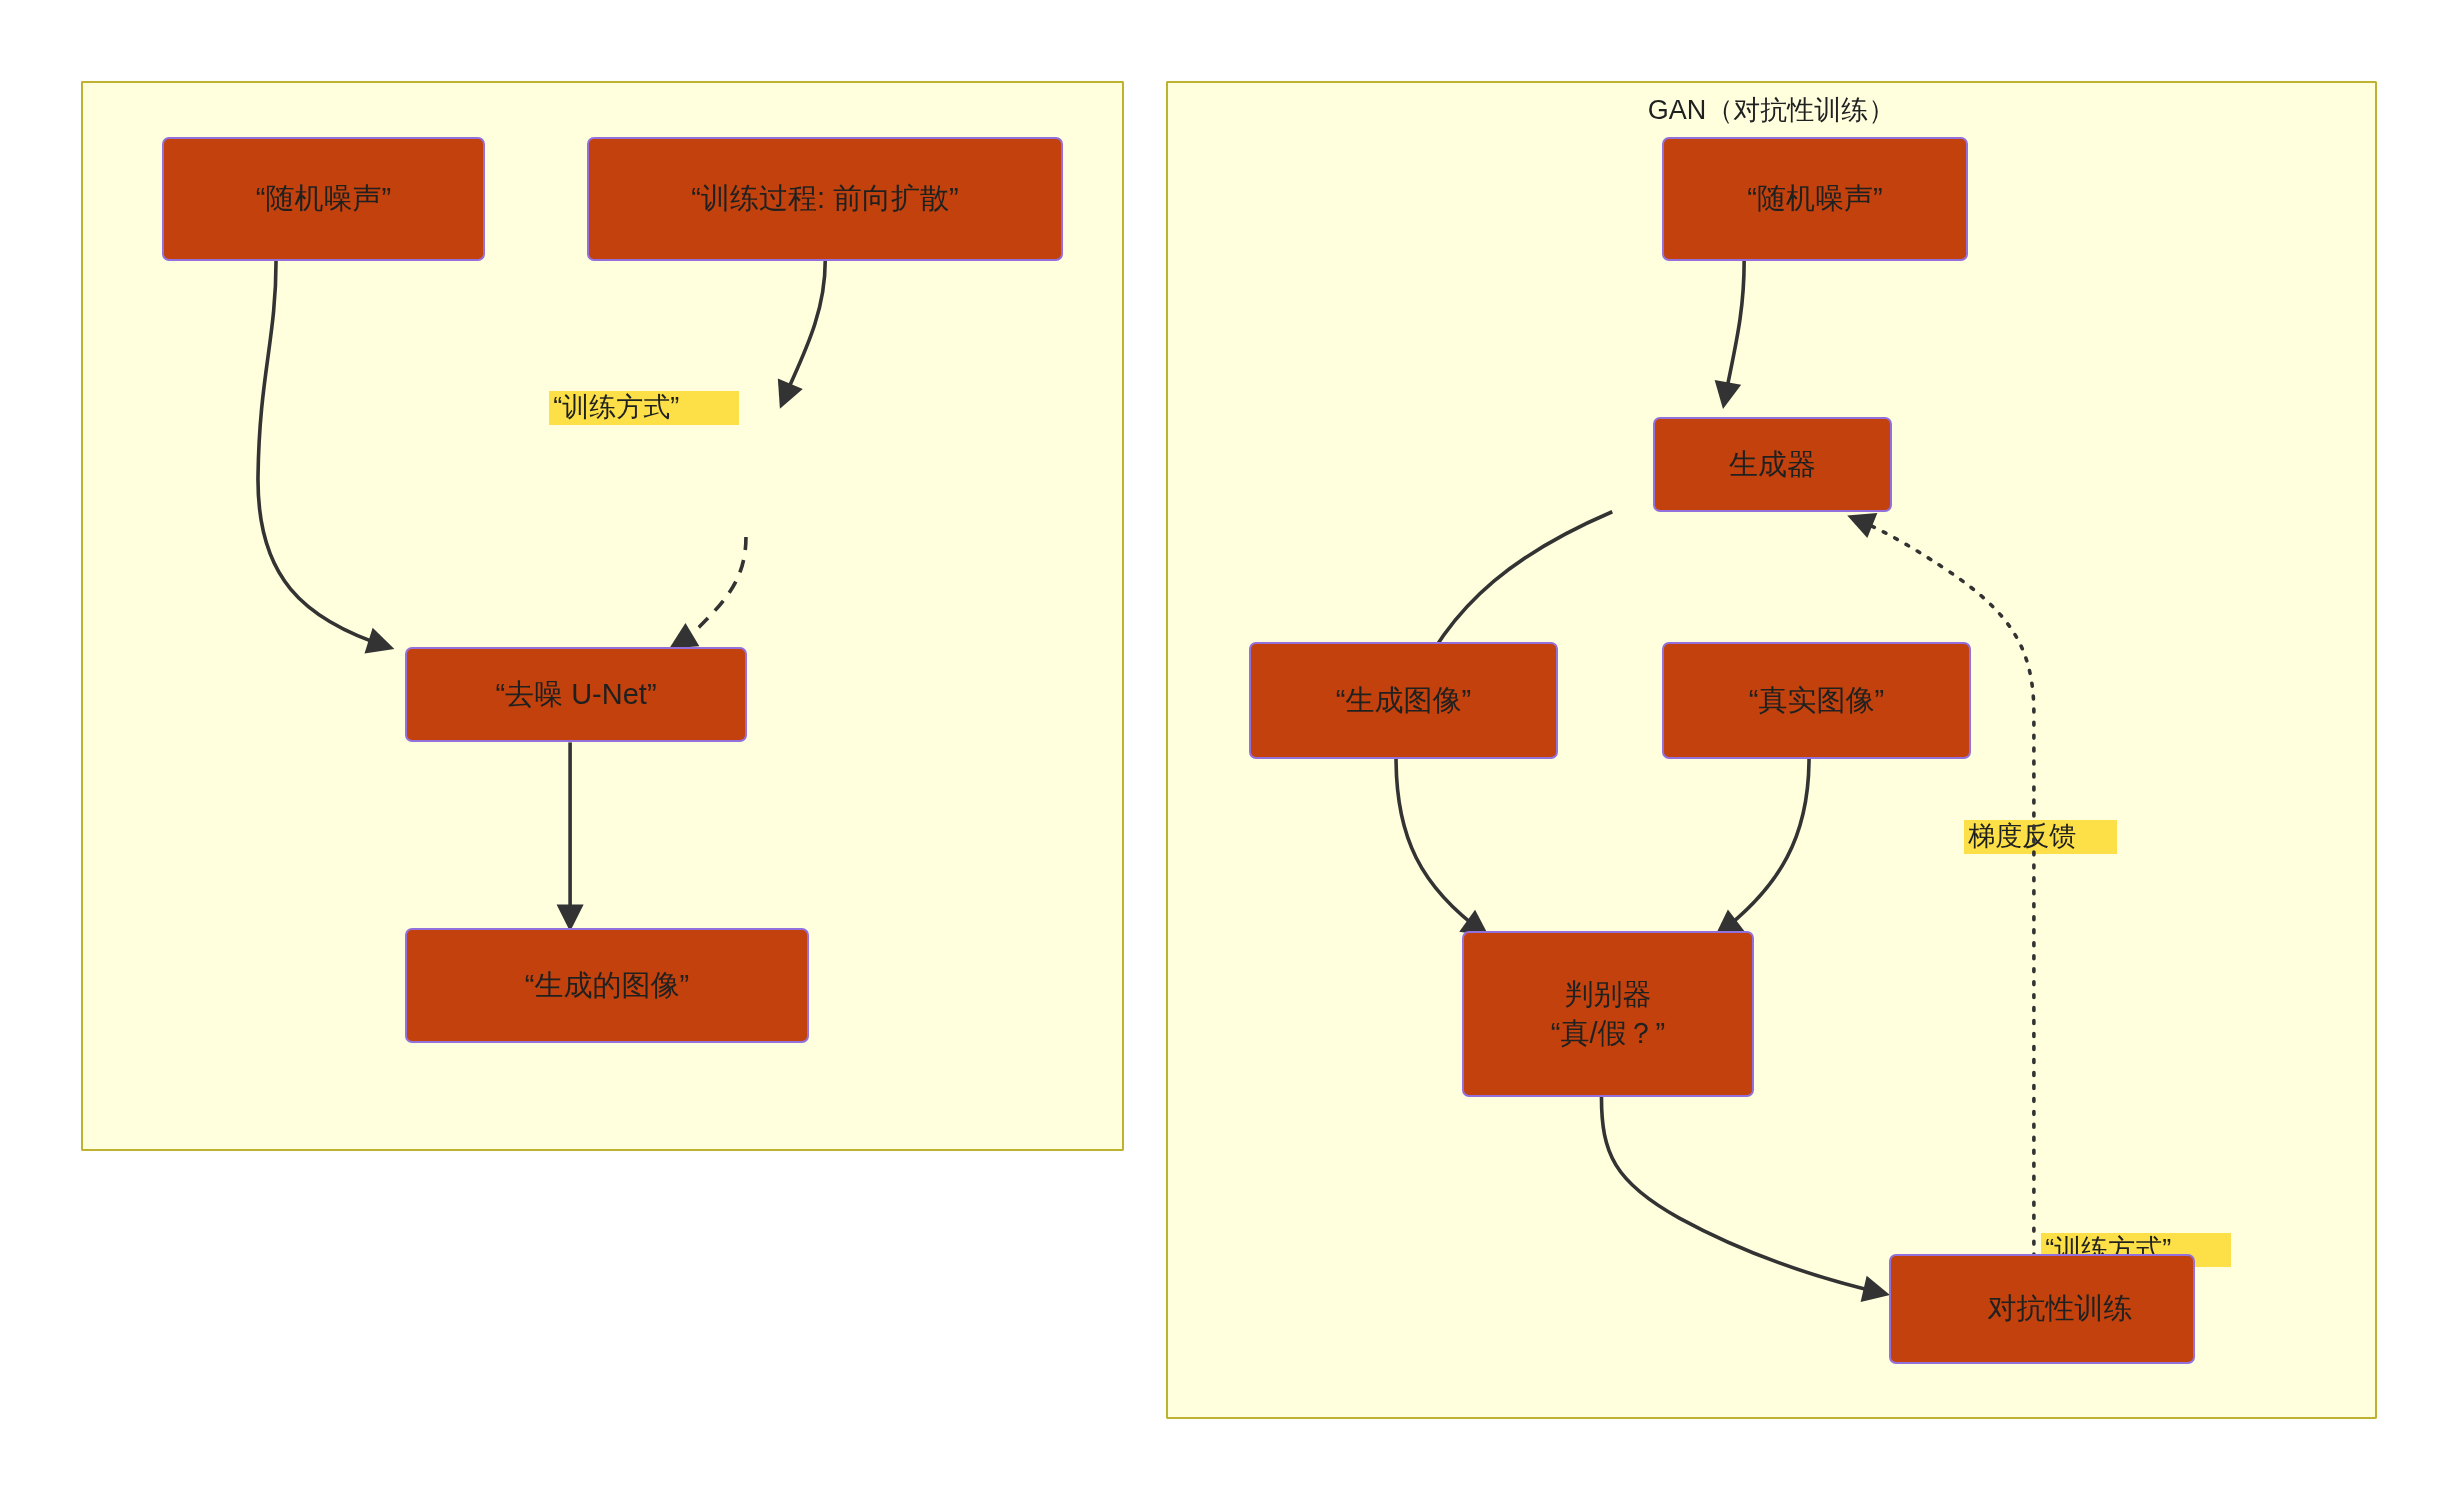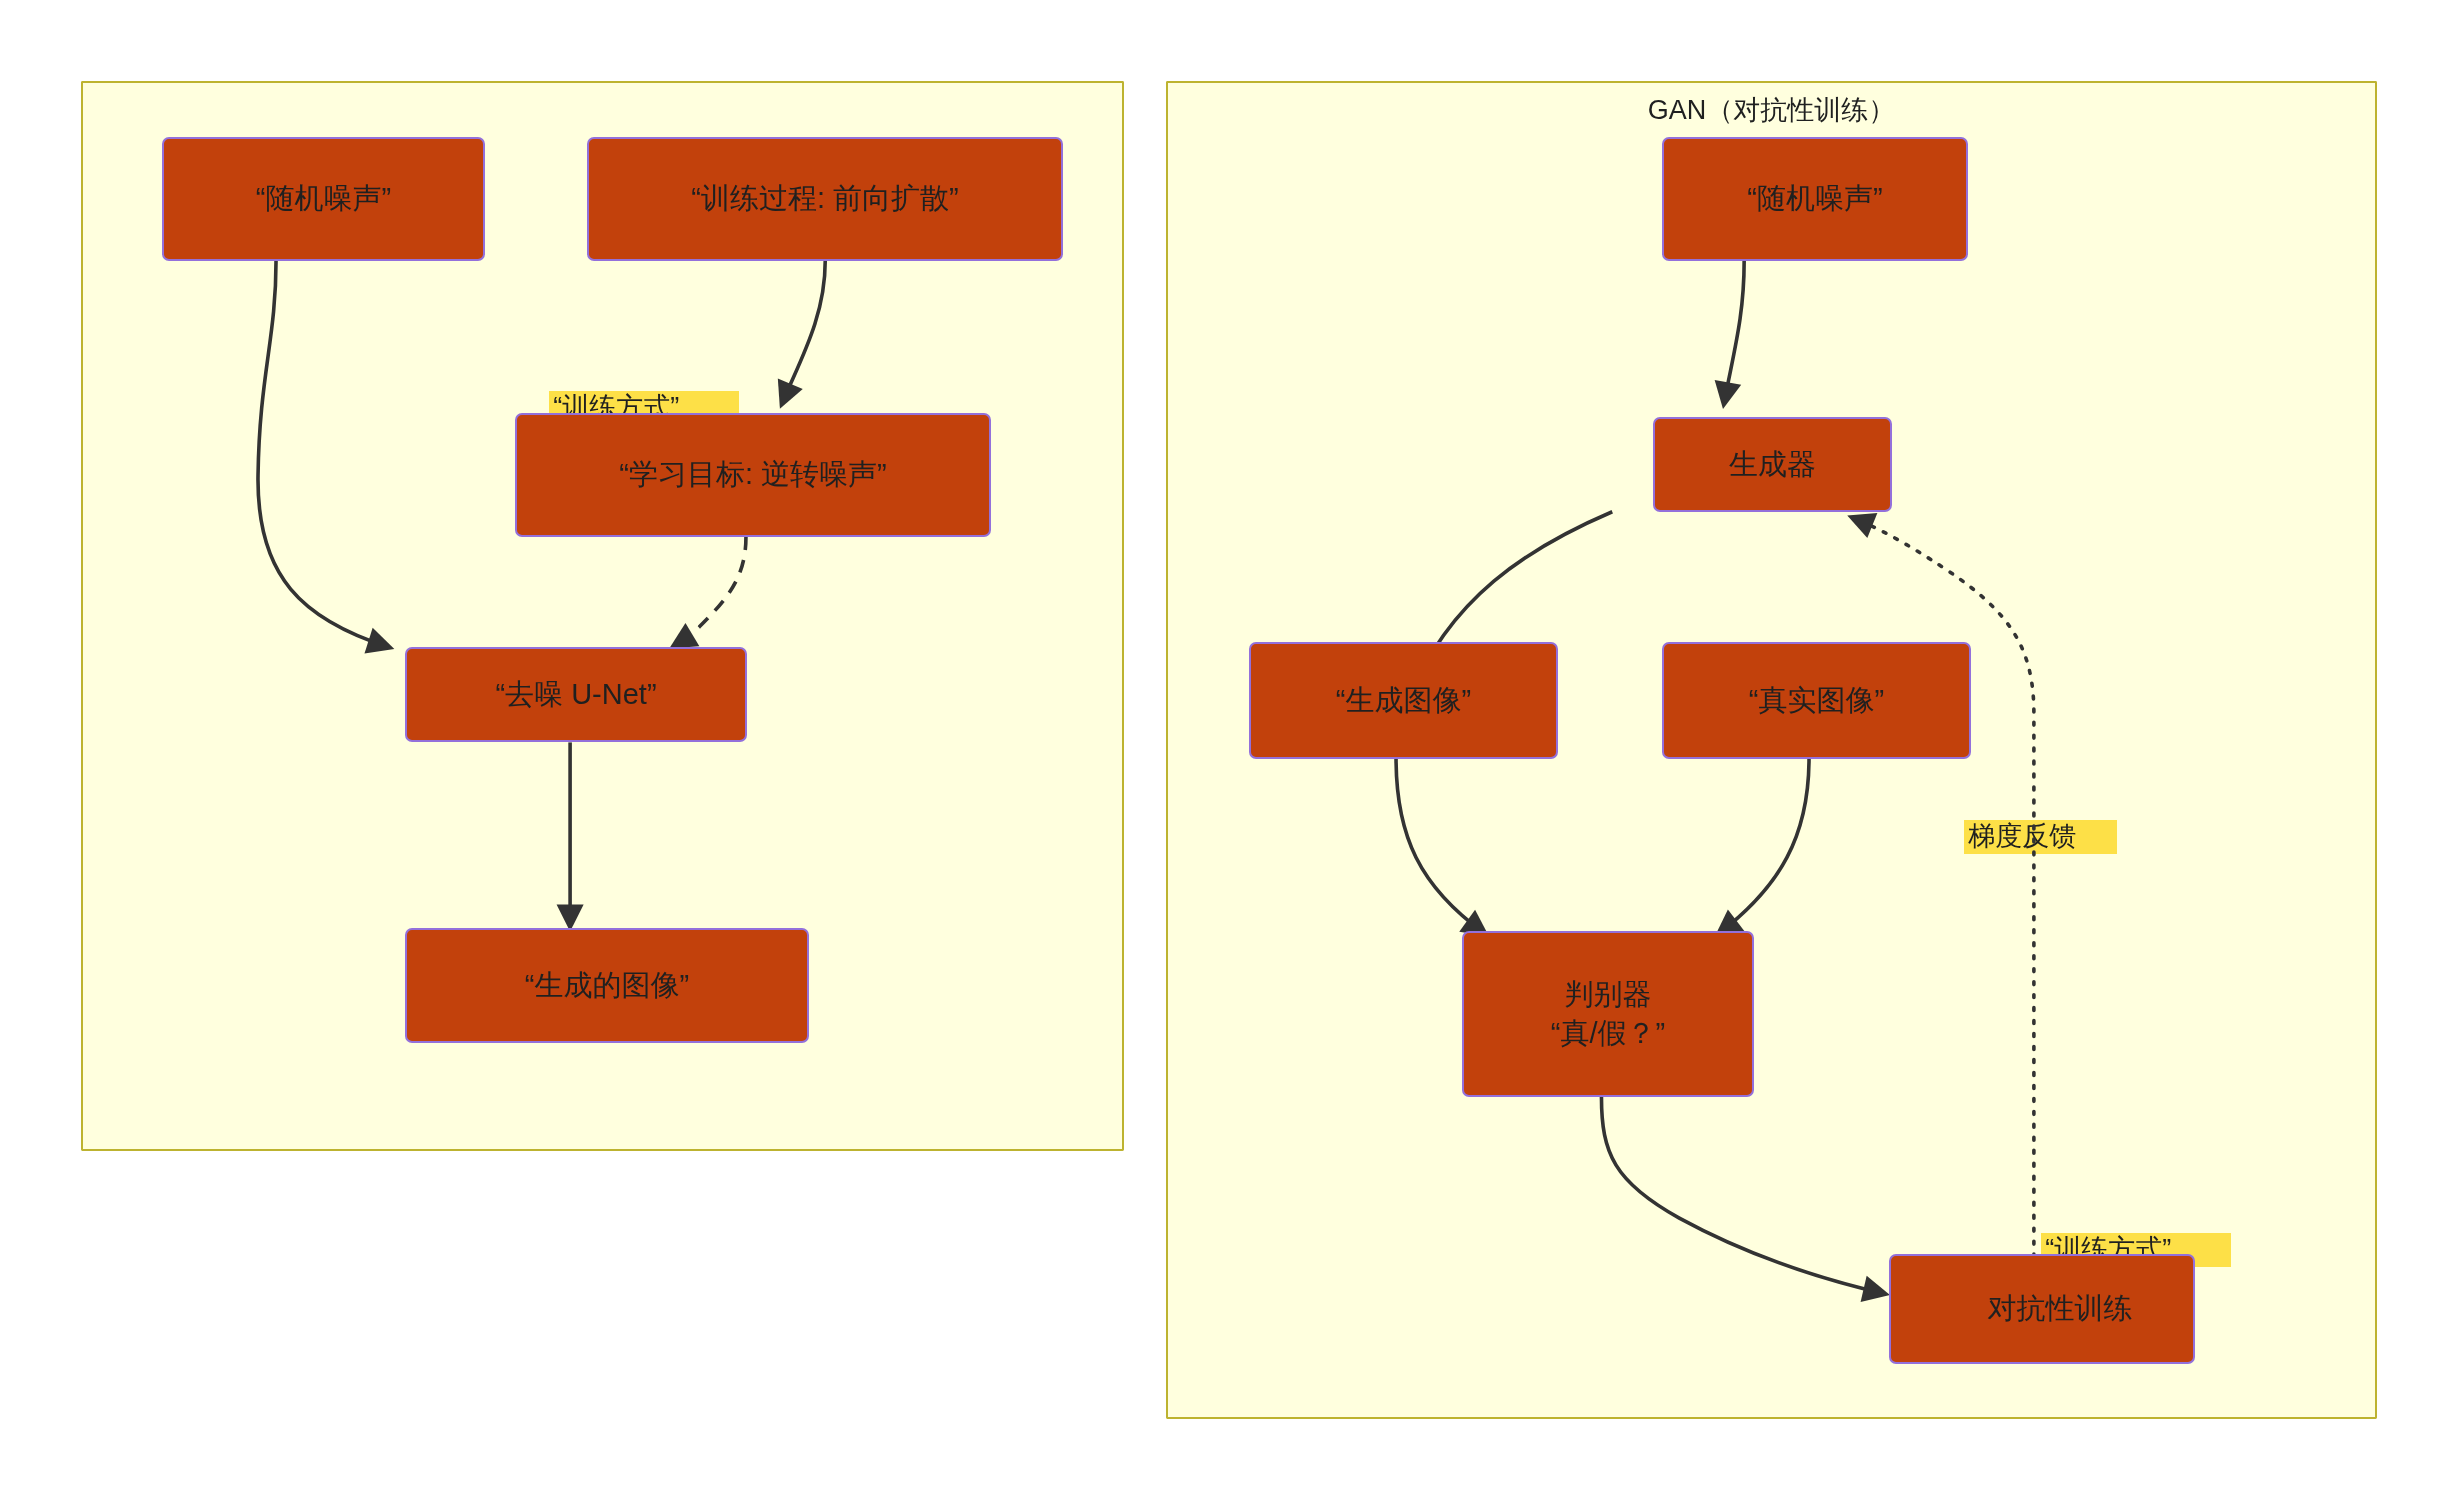--- a/index.html
+++ b/index.html
@@ -126,23 +126,20 @@
   <div class="edge-label behind" style="left:2041px; top:1233px; width:190px;">“训练方式”</div>
 
   <div class="node" style="left:162px; top:137px; width:323px; height:124px;">
     <span>“随机噪声”</span>
   </div>
 
   <div class="node" style="left:587px; top:137px; width:476px; height:124px;">
     <span>“训练过程: 前向扩散”</span>
   </div>
 
-  <div class="node" style="left:515px; top:413px; width:476px; height:124px;">
-    <span>“学习目标: 逆转噪声”</span>
-  </div>
 
   <div class="node" style="left:405px; top:647px; width:342px; height:95px;">
     <span>“去噪 U-Net”</span>
   </div>
 
   <div class="node" style="left:405px; top:928px; width:404px; height:115px;">
     <span>“生成的图像”</span>
   </div>
 
   <div class="node" style="left:1662px; top:137px; width:306px; height:124px;">

